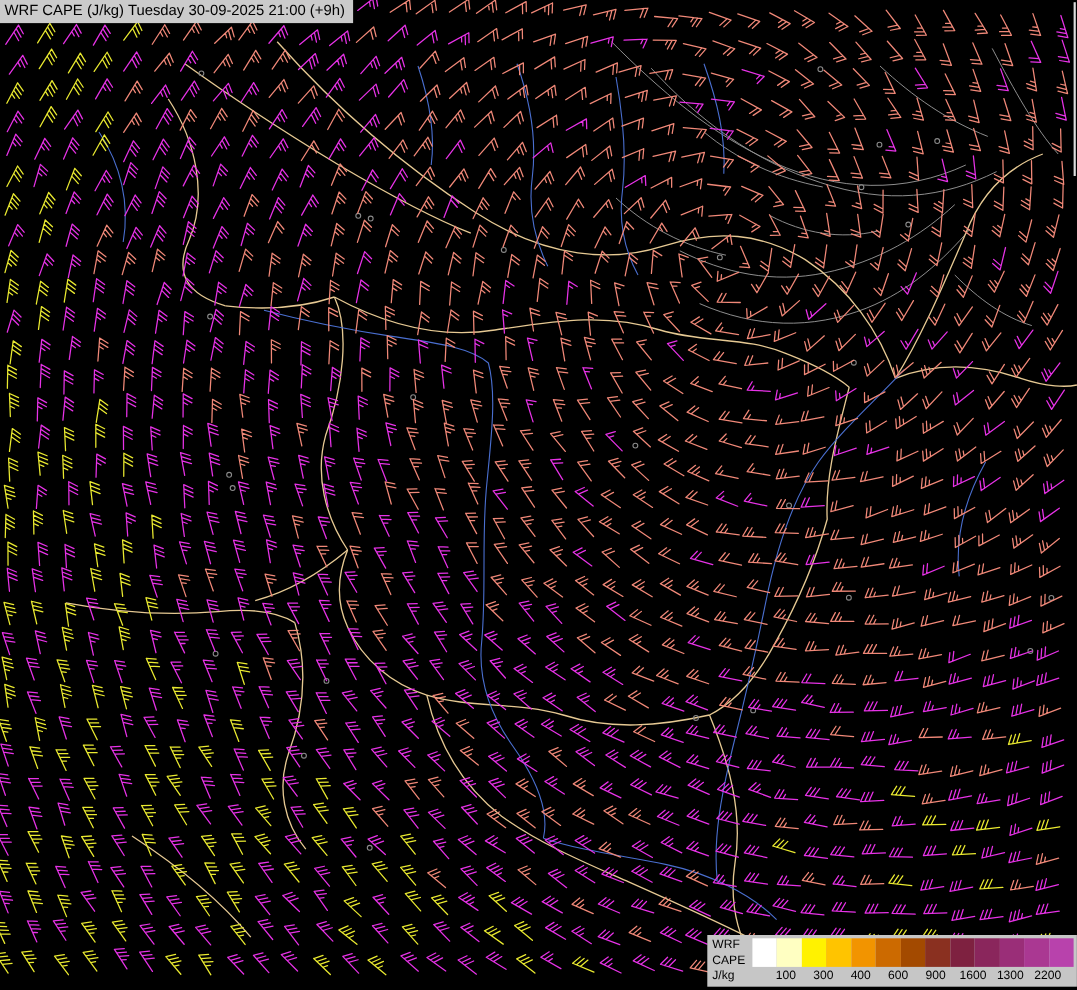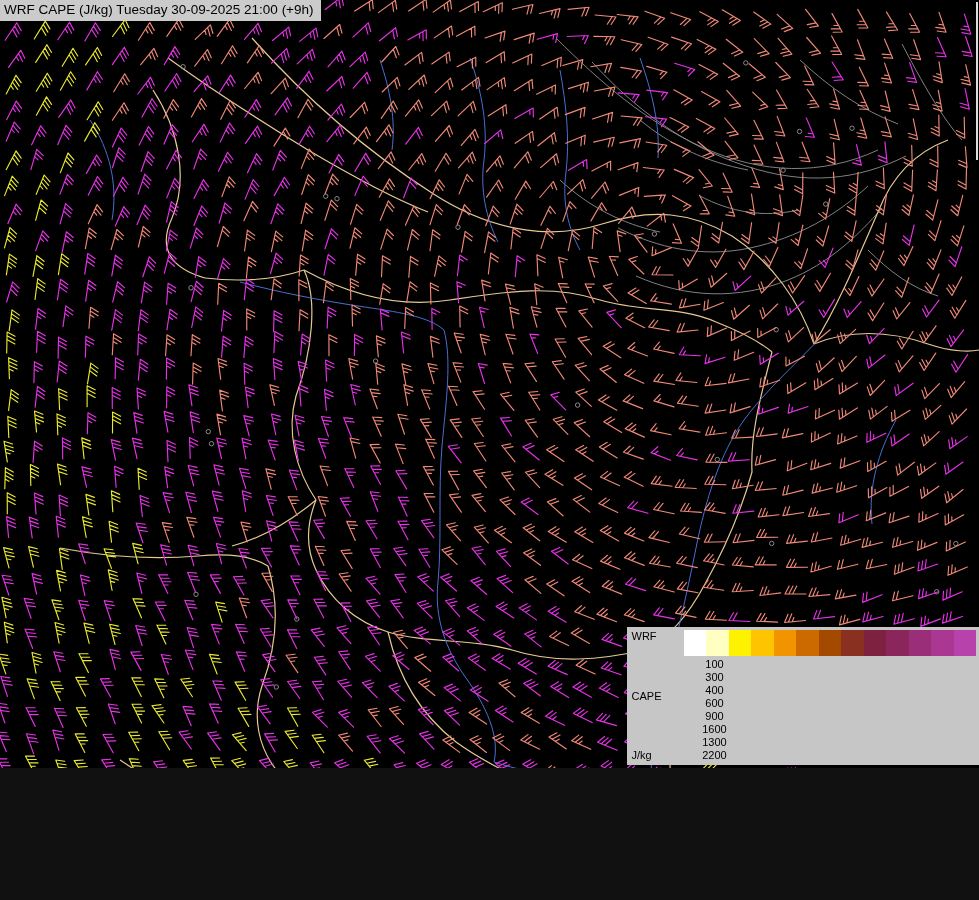--- a/index.html
+++ b/index.html
@@ -1,36 +1,36 @@
 <!DOCTYPE html>
 <html><head>
 <meta charset="utf-8">
 <style>
   * { margin:0; padding:0; box-sizing:border-box; }
   html,body { background:#111; }
   body { font-family:"Liberation Sans", sans-serif; }
-  .stage { position:relative; width:979px; height:768px; overflow:hidden; }
+  .stage { position:relative; width:979px; height:900px; overflow:hidden; }
   .stage svg { position:absolute; left:0; top:0; }
   .titlebar {
     position:absolute; left:0; width:max-content;
     padding:2px 7px 3px 4px; font-size:13.5px; line-height:16px;
     color:#000; white-space:nowrap;
   }
   .t1 { top:0; }
   .t2 { top:21px; }
   .legend {
     position:absolute; right:0; bottom:3px;
-    display:flex; align-items:stretch; gap:20px;
+    display:flex; align-items:stretch; gap:4px;
     padding:3px; font-size:11px; line-height:13px; color:#000;
   }
   .legend-labels { display:flex; flex-direction:column; justify-content:space-between; padding:0 2px; }
   .legend-bar { display:flex; flex-direction:column; }
   .swatch-row { display:flex; height:26px; }
   .swatch { width:22.5px; height:100%; }
-  .tick-row { display:flex; justify-content:center; padding:2px 4px 0 14px;flex-direction:column; }
+  .tick-row { display:flex; justify-content:flex-start; padding:2px 4px 0 14px; }
   .tick { width:34px; text-align:center; }
 </style>
 </head>
 <body>
 
 <div class="stage">
   <svg id="map-svg" width="979" height="900" viewBox="0 0 979 900">
     <rect id="map-bg" x="0" y="0" width="979" height="900" fill="#000000"></rect>
     <g id="contour-layer">
         <path d="M556,38 C600,82 646,122 704,148 C762,174 822,176 878,150" fill="none" stroke="#8f8f8f" stroke-width="0.9"></path>

